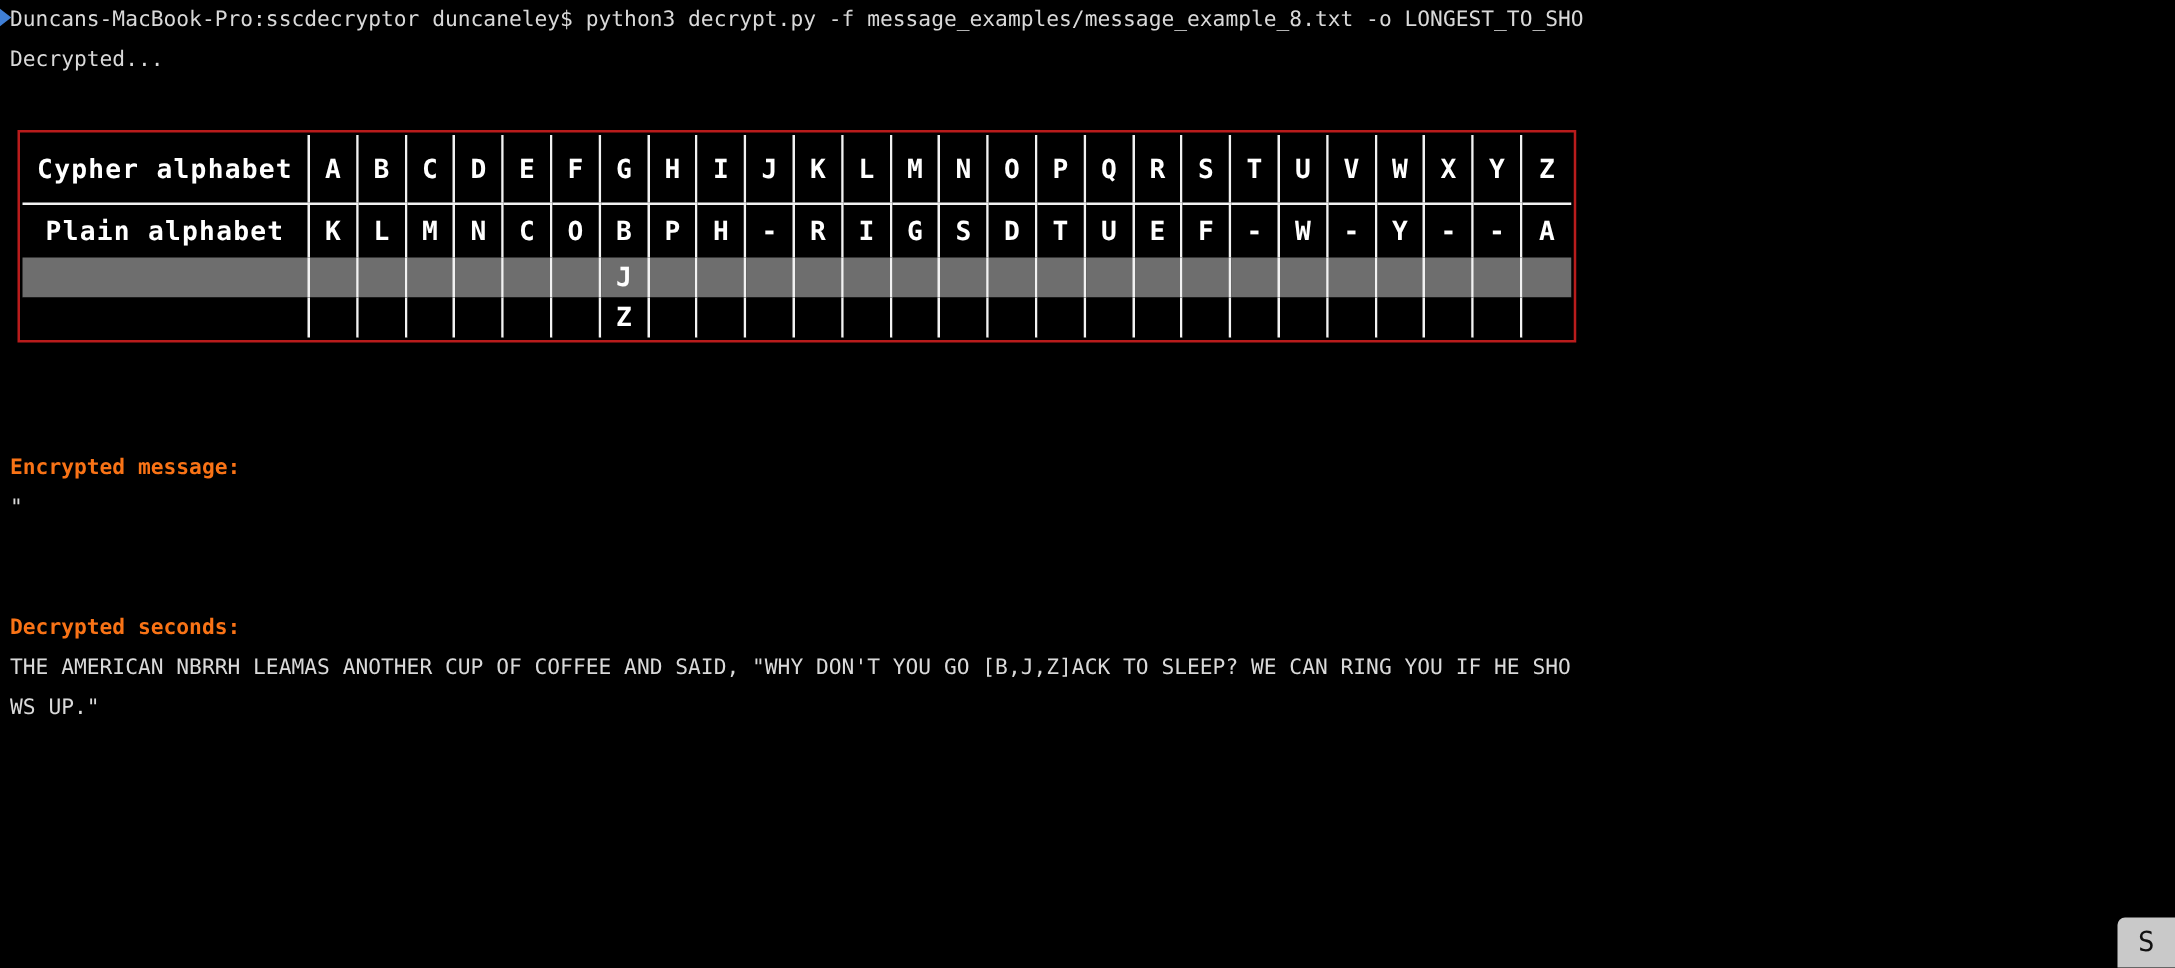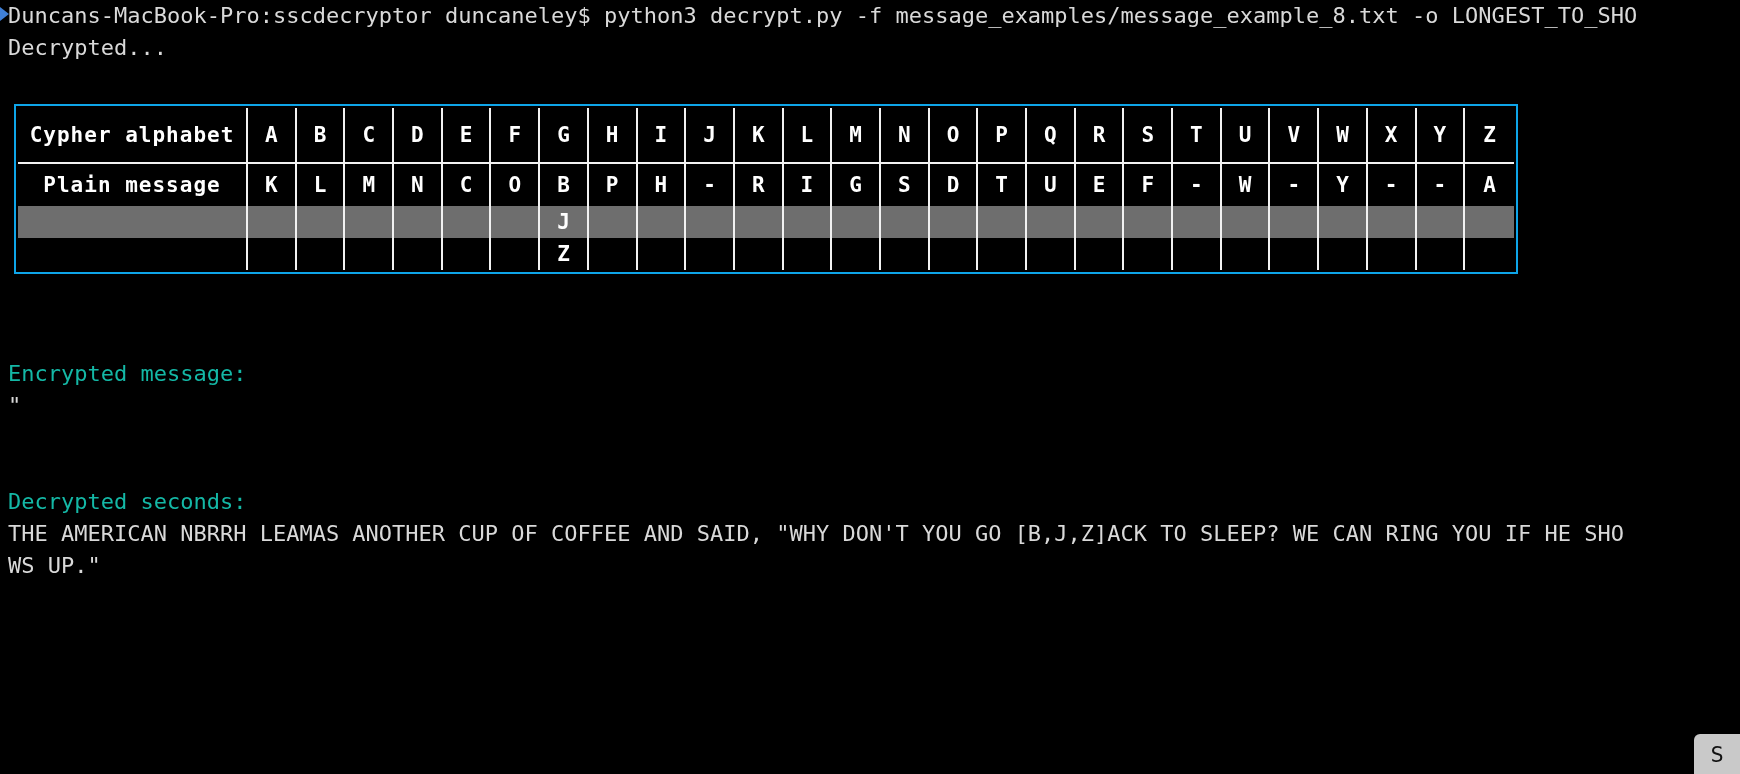--- a/index.html
+++ b/index.html
@@ -3,37 +3,37 @@
 <meta charset="utf-8">
 <style>
   html,body{margin:0;padding:0;}
   body{
     width:1740px;height:774px;background:#000;overflow:hidden;
     font-family:"DejaVu Sans Mono","Liberation Mono",monospace;
   }
   .term{position:relative;width:1740px;height:774px;background:#000;color:#e6e6e6;}
 
   .line{
-    font-size:22px;line-height:32px;white-space:pre;
+    font-size:17px;line-height:32px;white-space:pre;
     letter-spacing:0px;color:#d9d9d9;padding-left:8px;
   }
-  .line.bold{font-weight:normal;color:#14b8a6;}
+  .line.bold{font-weight:bold;color:#f97316;}
 
   .prompt-marker{
     position:absolute;left:0px;top:7px;width:0;height:0;
     border-top:7px solid transparent;border-bottom:7px solid transparent;
     border-left:9px solid #3f7fd6;
   }
 
   .blank{height:32px;}
 
   
   .tbl-wrap{
-    margin:8px 0 0 14px;width:1504px;
-    border:2px solid #0ea5e9;
+    margin:8px 0 0 14px;width:1247px;
+    border:2px solid #b91c1c;
     background:#000;box-sizing:border-box;
     padding:2px;
   }
   table.alpha{
     border-collapse:separate;border-spacing:0;
     width:100%;table-layout:fixed;background:#000;
   }
   table.alpha td{
     border-right:2px solid #f2f2f2;
     color:#ffffff;text-align:center;vertical-align:middle;
@@ -135,21 +135,21 @@
             <td></td>
           <td></td>
             <td></td>
             <td></td>
           <td></td>
             <td></td>
             <td></td>
         </tr>
 
         <tr class="plain-main">
-          <td class="rowlabel">Plain message</td>
+          <td class="rowlabel">Plain alphabet</td>
           <td>K</td>
           <td>L</td>
           <td>M</td>
           <td>N</td>
           <td>C</td>
           <td>O</td>
           <td>B</td>
           <td>P</td>
           <td>H</td>
           <td>-</td>

